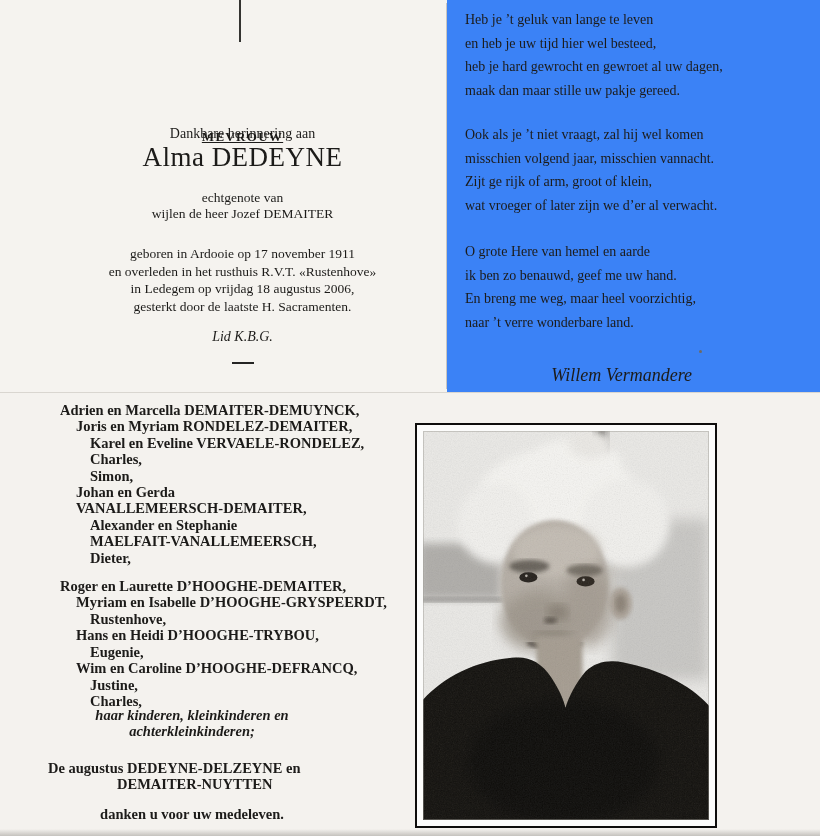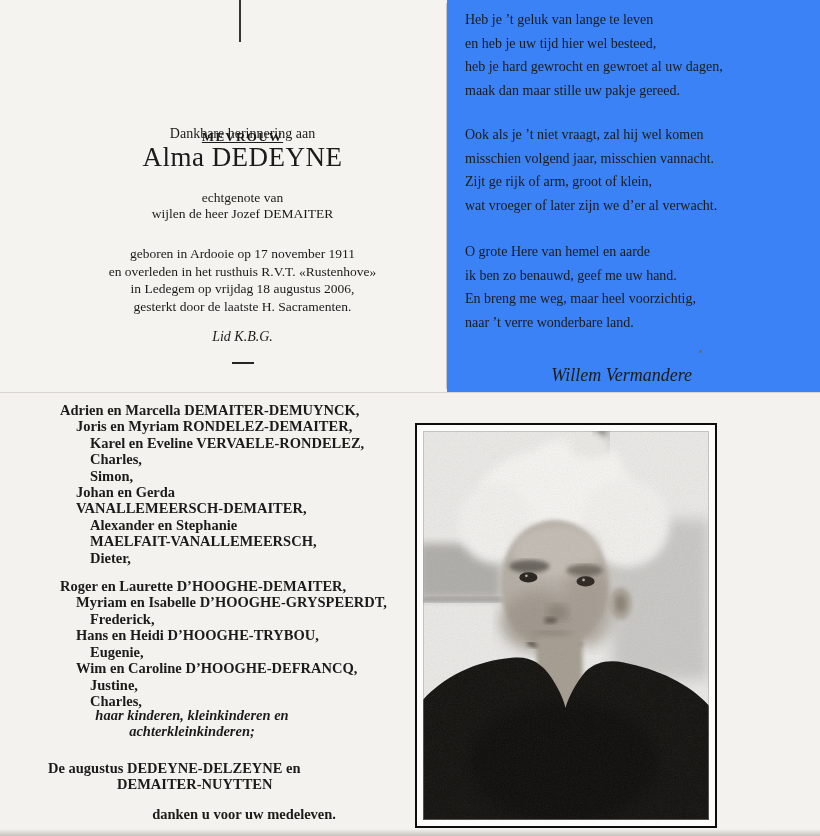--- a/index.html
+++ b/index.html
@@ -33,21 +33,21 @@
   
   #bottom-half{position:absolute;left:0;top:392px;width:820px;height:444px;background:#f4f2ee;border-top:1px solid rgba(190,186,178,.5);}
   #family{position:absolute;left:48px;top:402px;width:288px;font-size:14.5px;font-weight:bold;line-height:16.4px;}
   .fl{white-space:nowrap;margin-left:12px;}
   .ind1{padding-left:16px;}
   .ind2{padding-left:30px;}
   .fgap{height:12px;}
   .closing{margin-top:-1px;line-height:15.8px;text-align:center;font-style:italic;}
   .families{margin-top:20px;line-height:16px;}
   .fam2{padding-left:69px;}
-  .thanks{margin-top:14px;text-align:right;white-space:nowrap;}
+  .thanks{margin-top:14px;text-align:center;white-space:nowrap;}
   
   #photo-frame{
     position:absolute;left:415px;top:423px;width:302px;height:405px;margin:0;
     box-sizing:border-box;border:2.5px solid #0e0d0c;background:#fcfcfb;padding:6px;
   }
   #photo-frame svg{display:block;width:100%;height:100%;}
   #bottom-edge{position:absolute;left:0;top:829px;width:820px;height:7px;
     background:linear-gradient(to bottom,rgba(120,116,110,0),rgba(120,116,110,.38));}
 </style>
 </head>
@@ -109,21 +109,21 @@
     <div class="fl ind2">Charles,</div>
     <div class="fl ind2">Simon,</div>
     <div class="fl ind1">Johan en Gerda</div>
     <div class="fl ind1">VANALLEMEERSCH-DEMAITER,</div>
     <div class="fl ind2">Alexander en Stephanie</div>
     <div class="fl ind2">MAELFAIT-VANALLEMEERSCH,</div>
     <div class="fl ind2">Dieter,</div>
     <div class="fgap"></div>
     <div class="fl ind0">Roger en Laurette D’HOOGHE-DEMAITER,</div>
     <div class="fl ind1">Myriam en Isabelle D’HOOGHE-GRYSPEERDT,</div>
-    <div class="fl ind2">Frederick,</div>
+    <div class="fl ind2">Rustenhove,</div>
     <div class="fl ind1">Hans en Heidi D’HOOGHE-TRYBOU,</div>
     <div class="fl ind2">Eugenie,</div>
     <div class="fl ind1">Wim en Caroline D’HOOGHE-DEFRANCQ,</div>
     <div class="fl ind2">Justine,</div>
     <div class="fl ind2">Charles,</div>
     <div class="closing">
       <div>haar kinderen, kleinkinderen en</div>
       <div>achterkleinkinderen;</div>
     </div>
     <div class="families">

